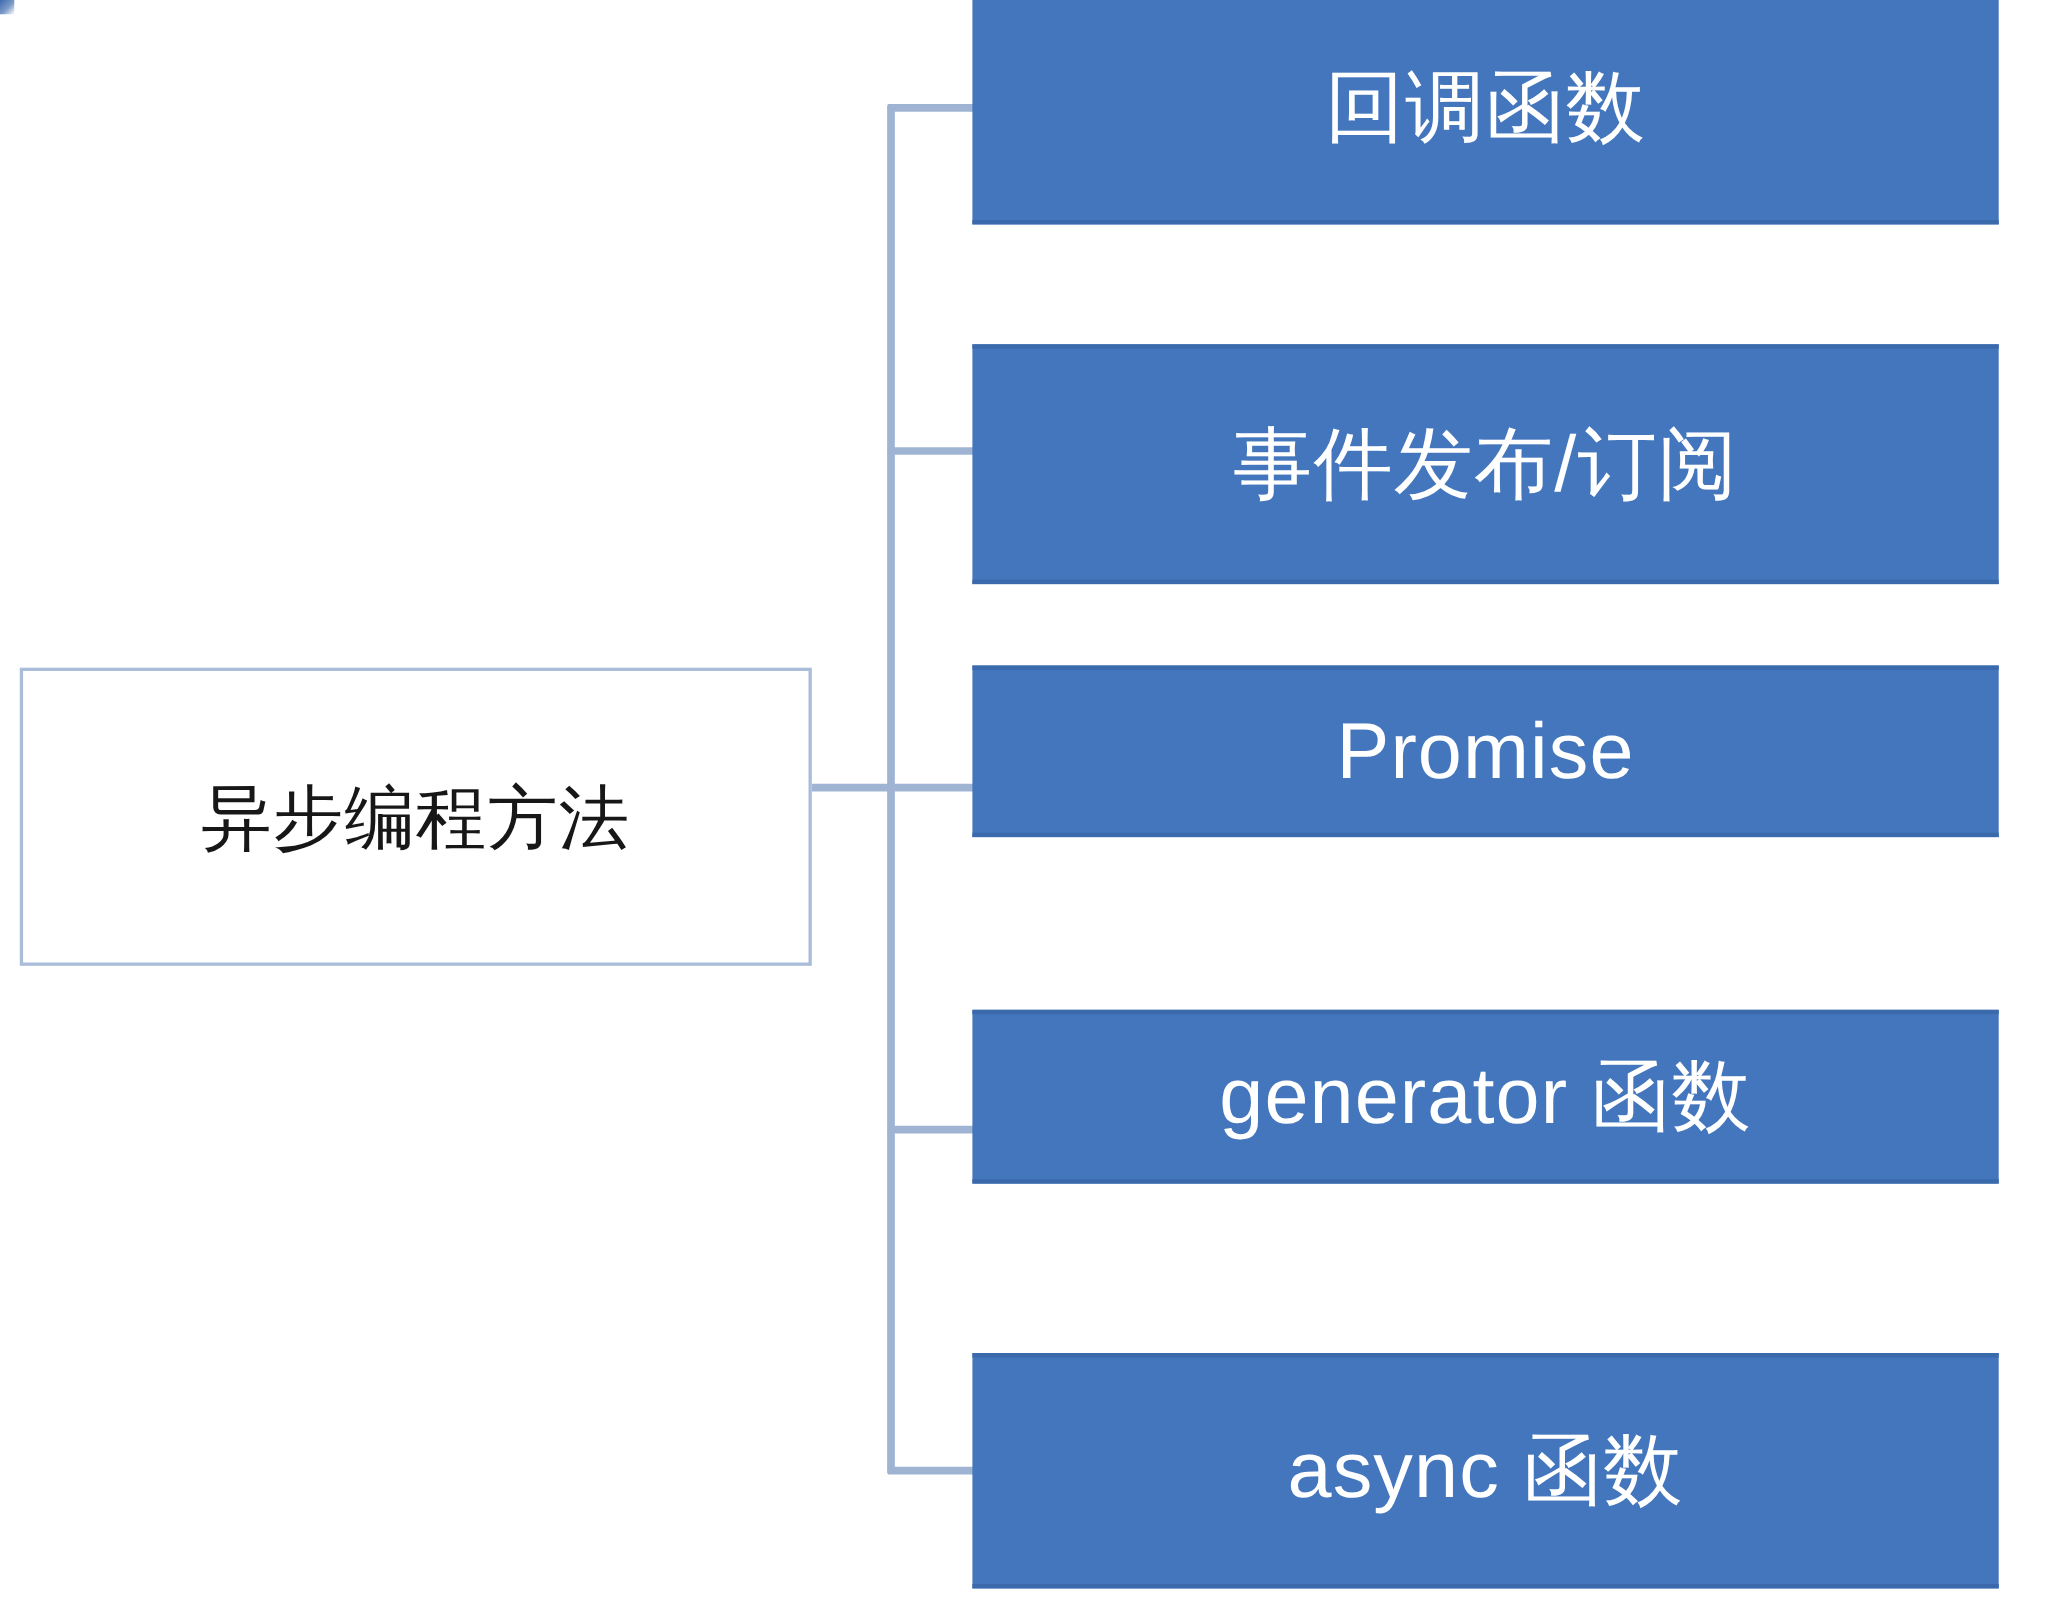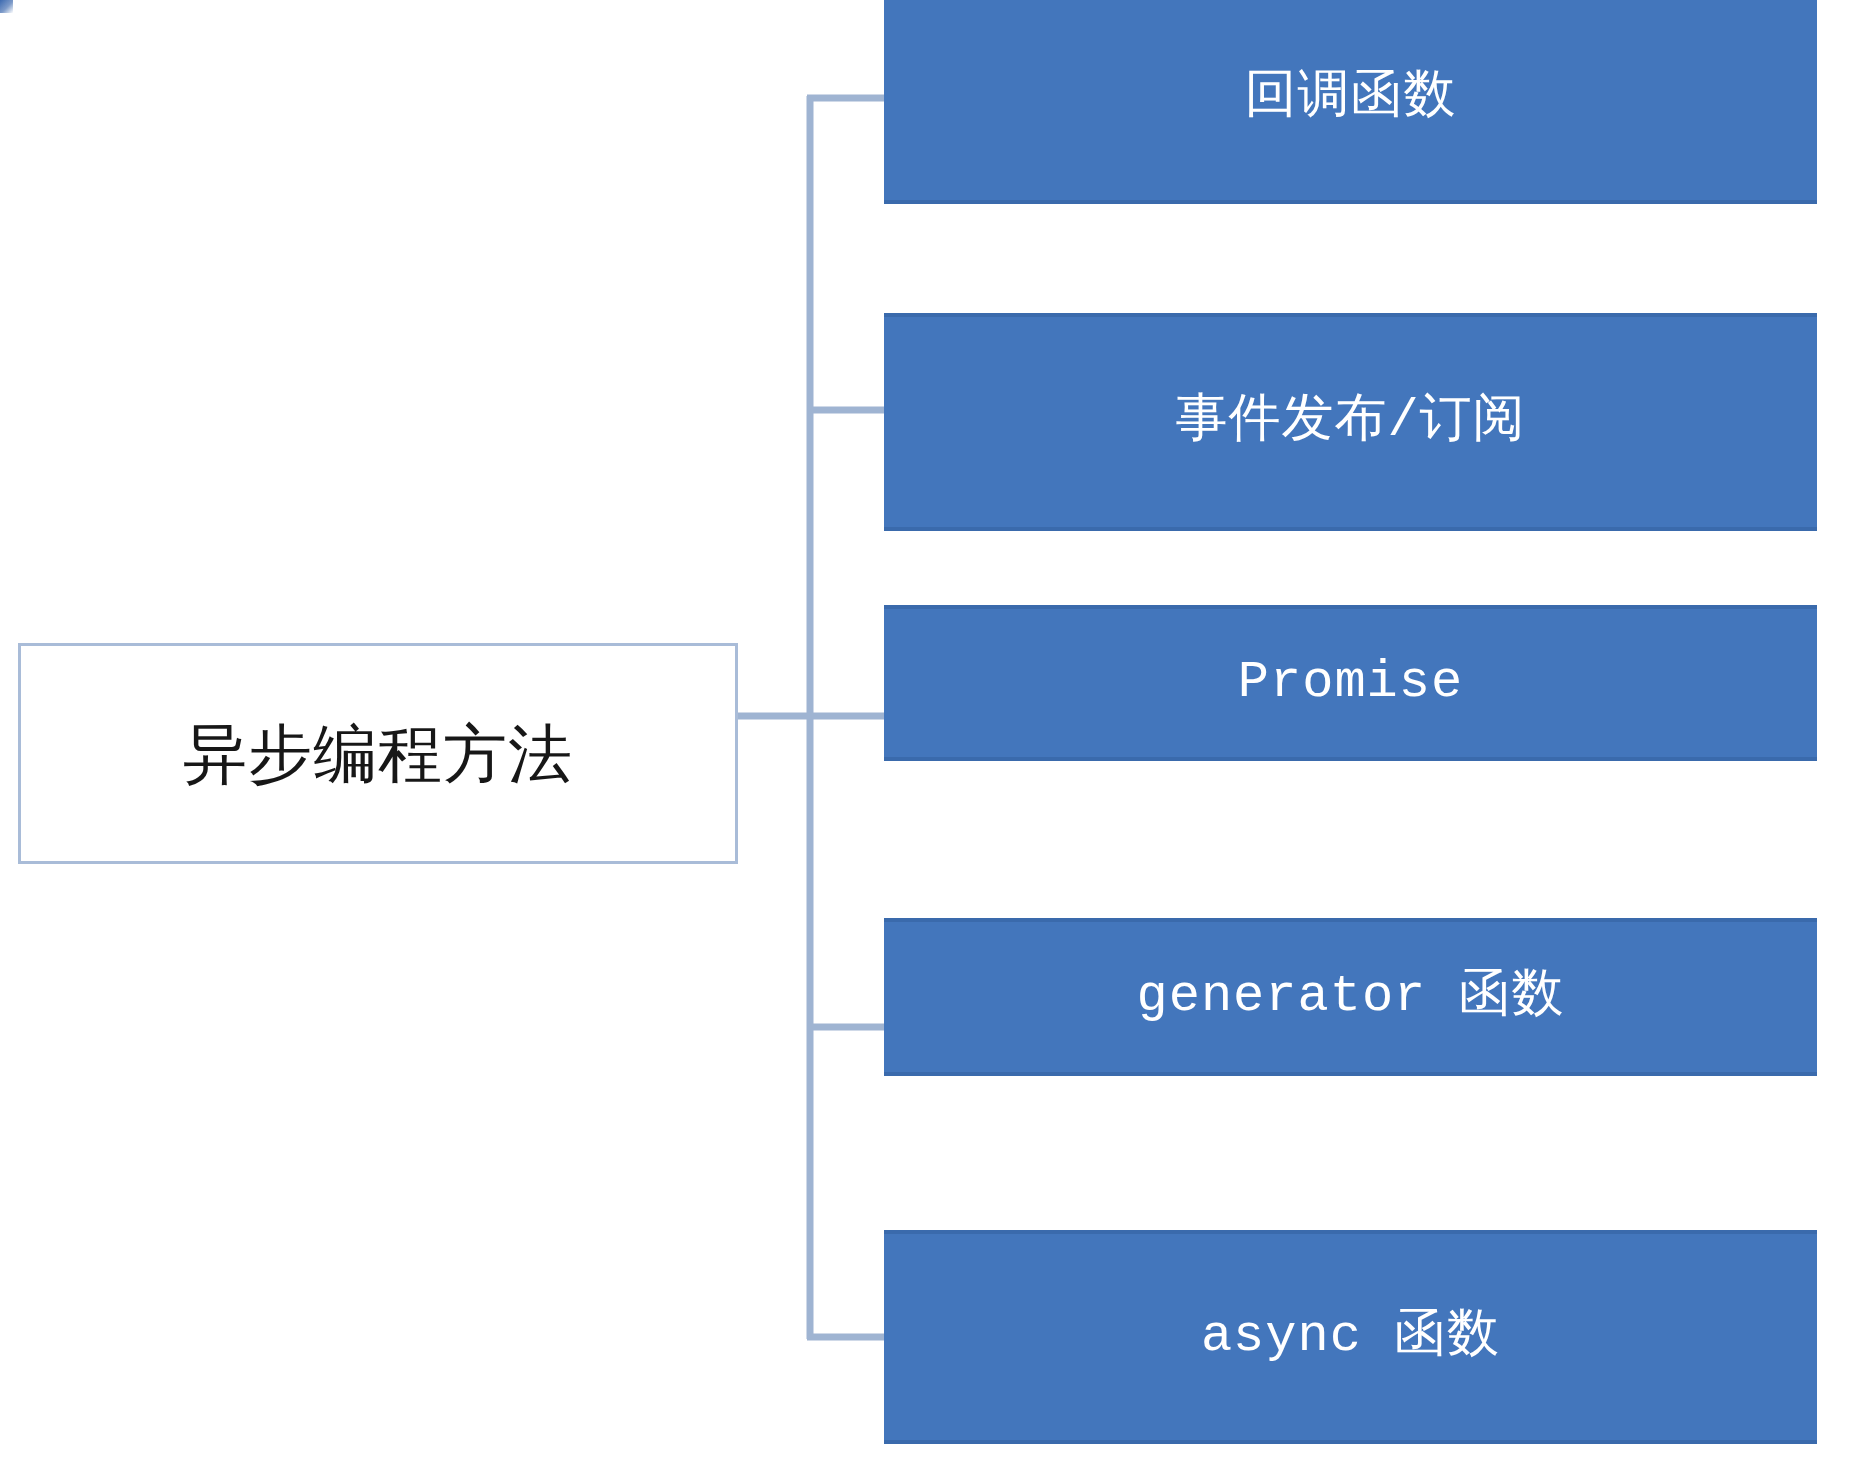--- a/index.html
+++ b/index.html
@@ -36,28 +36,27 @@
     width: 1864px;
     height: 1472px;
   }
 
   
   .root-node {
     position: absolute;
     left: 18px;
     top: 607px;
     width: 720px;
-    height: 221px;
+    height: 271px;
     box-sizing: border-box;
     background: #ffffff;
     border: 3px solid #a9bcd8;
     display: flex;
     align-items: center;
     justify-content: center;
-    margin-top: 36px;
   }
   .root-label {
     font-size: 64px;
     line-height: 1;
     color: #171717;
     letter-spacing: 1px;
     white-space: nowrap;
   }
 
   
@@ -67,26 +66,25 @@
     width: 933px;
     box-sizing: border-box;
     background: #4376bc;
     border-top: 4px solid #3a6aac;
     border-bottom: 4px solid #3a6aac;
     display: flex;
     align-items: center;
     justify-content: center;
   }
   .leaf-label {
-    font-size: 52px;
+    font-size: 72px;
     line-height: 1;
     color: #ffffff;
     white-space: nowrap;
     letter-spacing: 1px;
-    font-family: Liberation Mono, monospace;
   }
 </style>
 </head>
 <body>
 
 <div id="canvas" style="background: rgb(255, 255, 255);">
 
   <div class="corner-speck"></div>
 
   <svg id="connectors" viewBox="0 0 1864 1472" preserveAspectRatio="none" aria-hidden="true">

